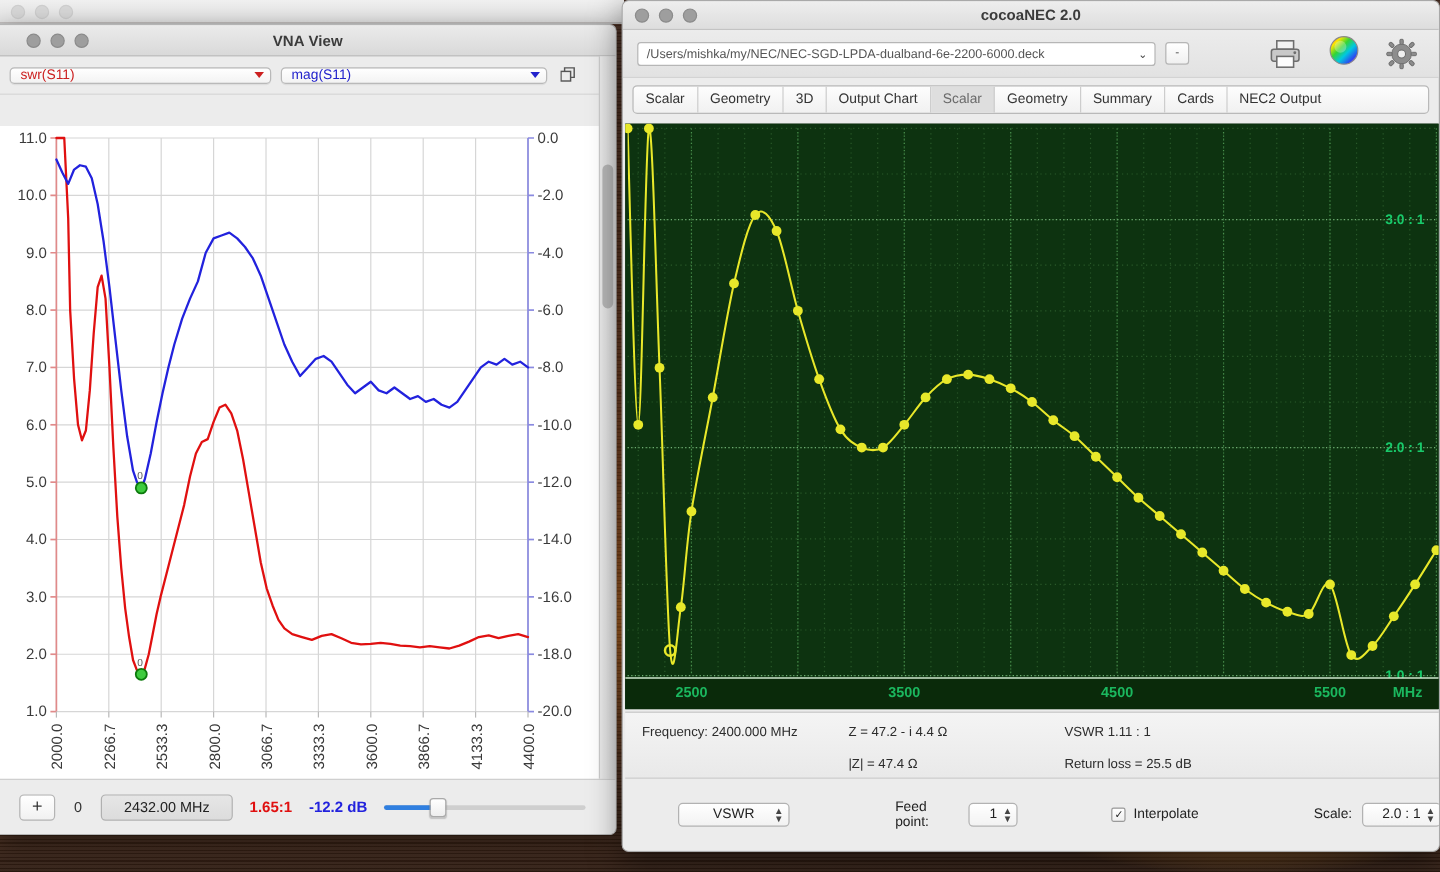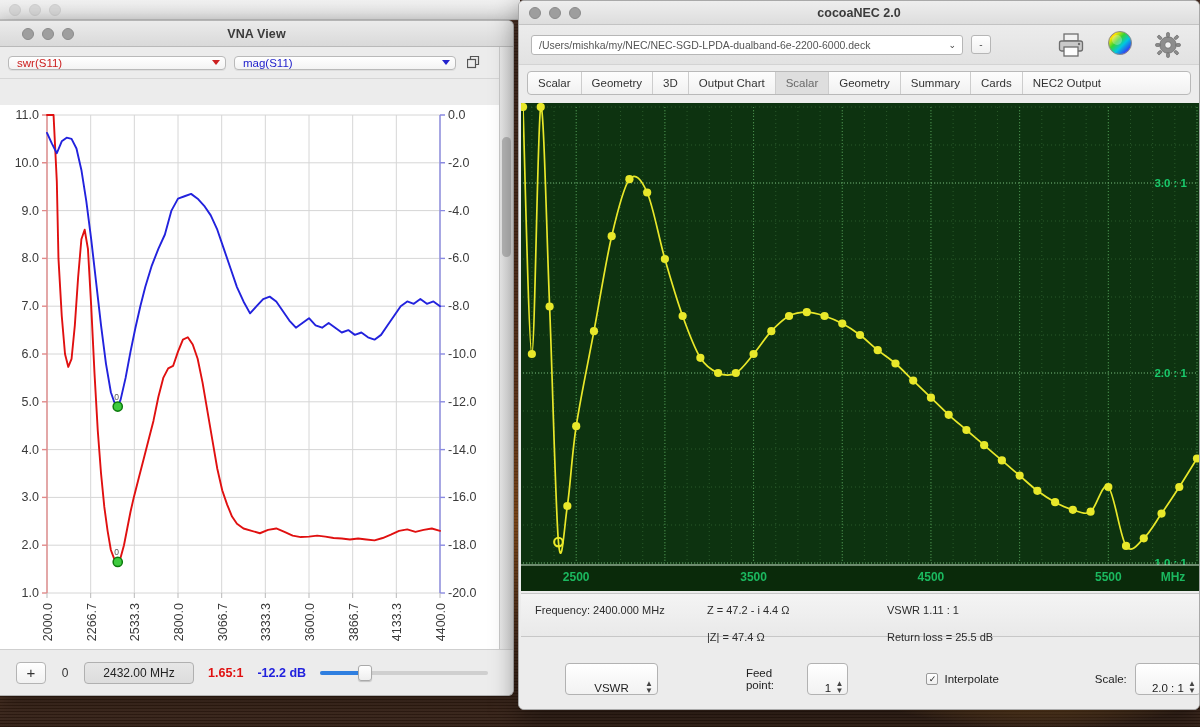--- a/index.html
+++ b/index.html
@@ -159,35 +159,35 @@
     border-right:1px solid #cdcdcd;
   }
   .tab:last-child{border-right:none;}
   .tab.active { background:#dedede;color:#6a6a6a; }
   #nec-chart-wrap {
     position:absolute; left:2px; top:102px; width:678px; height:488px;
     background:#0a2a0a;
     text-align:center;
   }
   #nec-info {
-    position:absolute;left:2px;top:592px;width:678px;height:44px;
+    position:absolute;left:2px;top:592px;width:678px;height:56px;
     background:linear-gradient(180deg,#f4f4f4,#e9e9e9);
     border-top:1px solid #c7c7c7;border-bottom:1px solid #c7c7c7;
     font-size:11px;color:#2c2c2c;
   }
   #nec-info .col { position:absolute;top:10px; }
   #nec-info .ln2 { margin-top:9px; }
   #nec-bottom {
     position:absolute;left:0;bottom:0;width:682px;height:60px;
     background:#ececec;display:flex;align-items:center;
   }
   .sel {
-    height:32px;background:linear-gradient(180deg,#fff,#f2f2f2);
+    height:20px;background:linear-gradient(180deg,#fff,#f2f2f2);
     border:1px solid #b2b2b2;border-radius:4px;
-    display:flex;align-items:flex-end;justify-content:center;position:relative;
+    display:flex;align-items:center;justify-content:center;position:relative;
     font-size:11.5px;color:#222;
   }
   .stepper-glyph {
     position:absolute;right:4px;font-size:8px;line-height:7px;color:#444;text-align:center;
   }
   .chkbox {
     width:12px;height:12px;border:1px solid #9a9a9a;border-radius:2px;
     background:linear-gradient(180deg,#fff,#efefef);
     display:flex;align-items:center;justify-content:center;font-size:9px;color:#222;
   }

